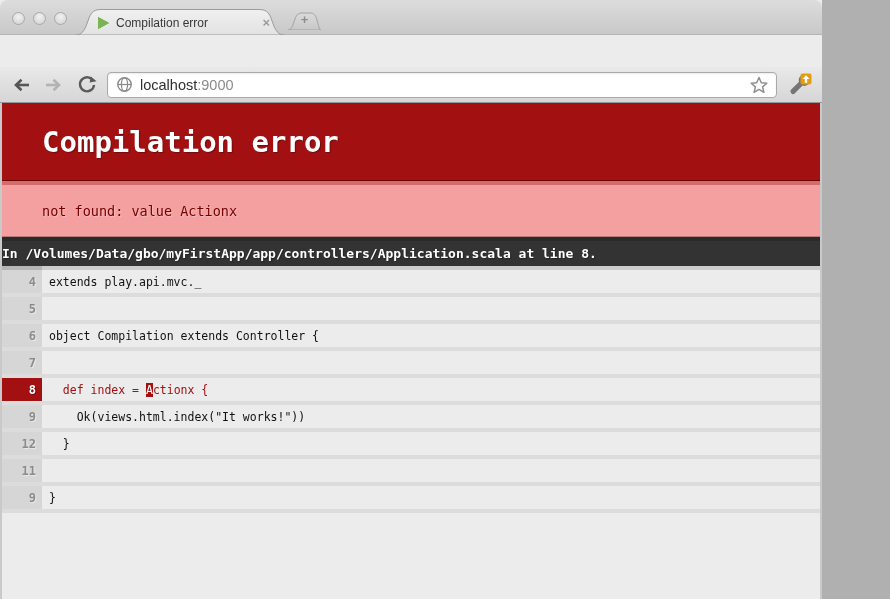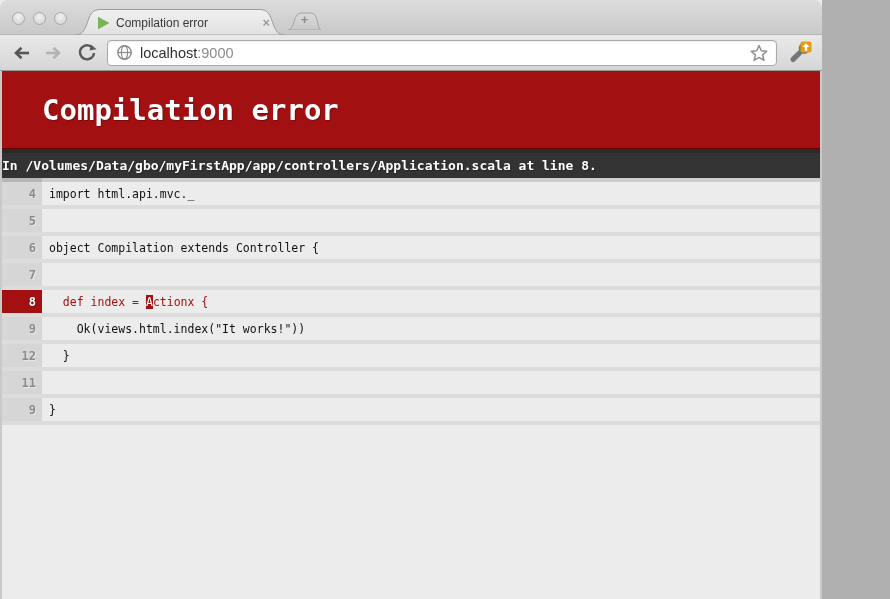--- a/index.html
+++ b/index.html
@@ -27,21 +27,21 @@
   .tab-close { color:#9b9b9b; font-size:13px; font-weight:bold; line-height:1;
                cursor:default; margin-left:6px; }
   .newtab { position:absolute; bottom:4px; left:288px; width:33px; height:19px; }
   .newtab svg { position:absolute; inset:0; }
   .newtab span { position:absolute; inset:0; text-align:center; line-height:17px;
                  font-size:13px; color:#8d8d8d; font-weight:bold; }
 
   
   .toolbar { height:36px; background:linear-gradient(#e9e9e9,#d6d6d6);
              border-bottom:1px solid #979797; display:flex; align-items:center;
-             padding:0 8px; gap:7px; }
+             padding:0 8px; gap:7px;margin-top:32px; }
   .navbtn { width:26px; height:26px; display:flex; align-items:center;
             justify-content:center; }
   .urlbar { flex:1; height:26px; background:#fff; border:1px solid #a9a9a9;
             border-radius:4px; display:flex; align-items:center; padding:0 8px;
             position:relative; box-shadow:inset 0 1px 2px rgba(0,0,0,.08); }
   .url-text { font-size:14.5px; margin-left:7px; }
   .url-host { color:#2e2e2e; }
   .url-port { color:#8b8b8b; }
   .star { margin-left:auto; display:flex; align-items:center; }
   .wrench { width:30px; height:28px; position:relative; display:flex;
@@ -155,30 +155,31 @@
         <path d="M18.5 3.2 a5 5 0 0 0-5.6 6.7 L5.2 17.6 a2.6 2.6 0 1 0 3.7 3.7 L16.6 13.6 a5 5 0 0 0 6.6-5.5 L19.6 11.6 16.9 10.9 16.2 8.2 Z" fill="#757575"></path>
         <rect x="14.5" y="1.5" width="11" height="11" rx="2" fill="#e69c0f"></rect>
         <polygon points="20,3.2 23.5,7 16.5,7" fill="#fff"></polygon>
         <rect x="18.8" y="6.8" width="2.4" height="4" fill="#fff"></rect>
       </svg>
     </div>
   </div>
 
   <div class="page">
     <div class="err-h1">Compilation error</div>
+    <div class="err-detail">not found: value Actionx</div>
     <div class="err-h2">In /Volumes/Data/gbo/myFirstApp/app/controllers/Application.scala at line 8.</div>
     <div>
       <div class="code-topstrip">
         <div class="g"></div>
           <div class="c"></div>
       </div>
       <div>
           <div class="code-row">
             <span class="gutter">4</span>
-            <span class="codecell">import html.api.mvc._</span>
+            <span class="codecell">extends play.api.mvc._</span>
           </div>
           <div class="code-row">
             <span class="gutter">5</span>
             <span class="codecell"></span>
           </div>
           <div class="code-row">
             <span class="gutter">6</span>
             <span class="codecell">object Compilation extends Controller {</span>
           </div>
           <div class="code-row">

